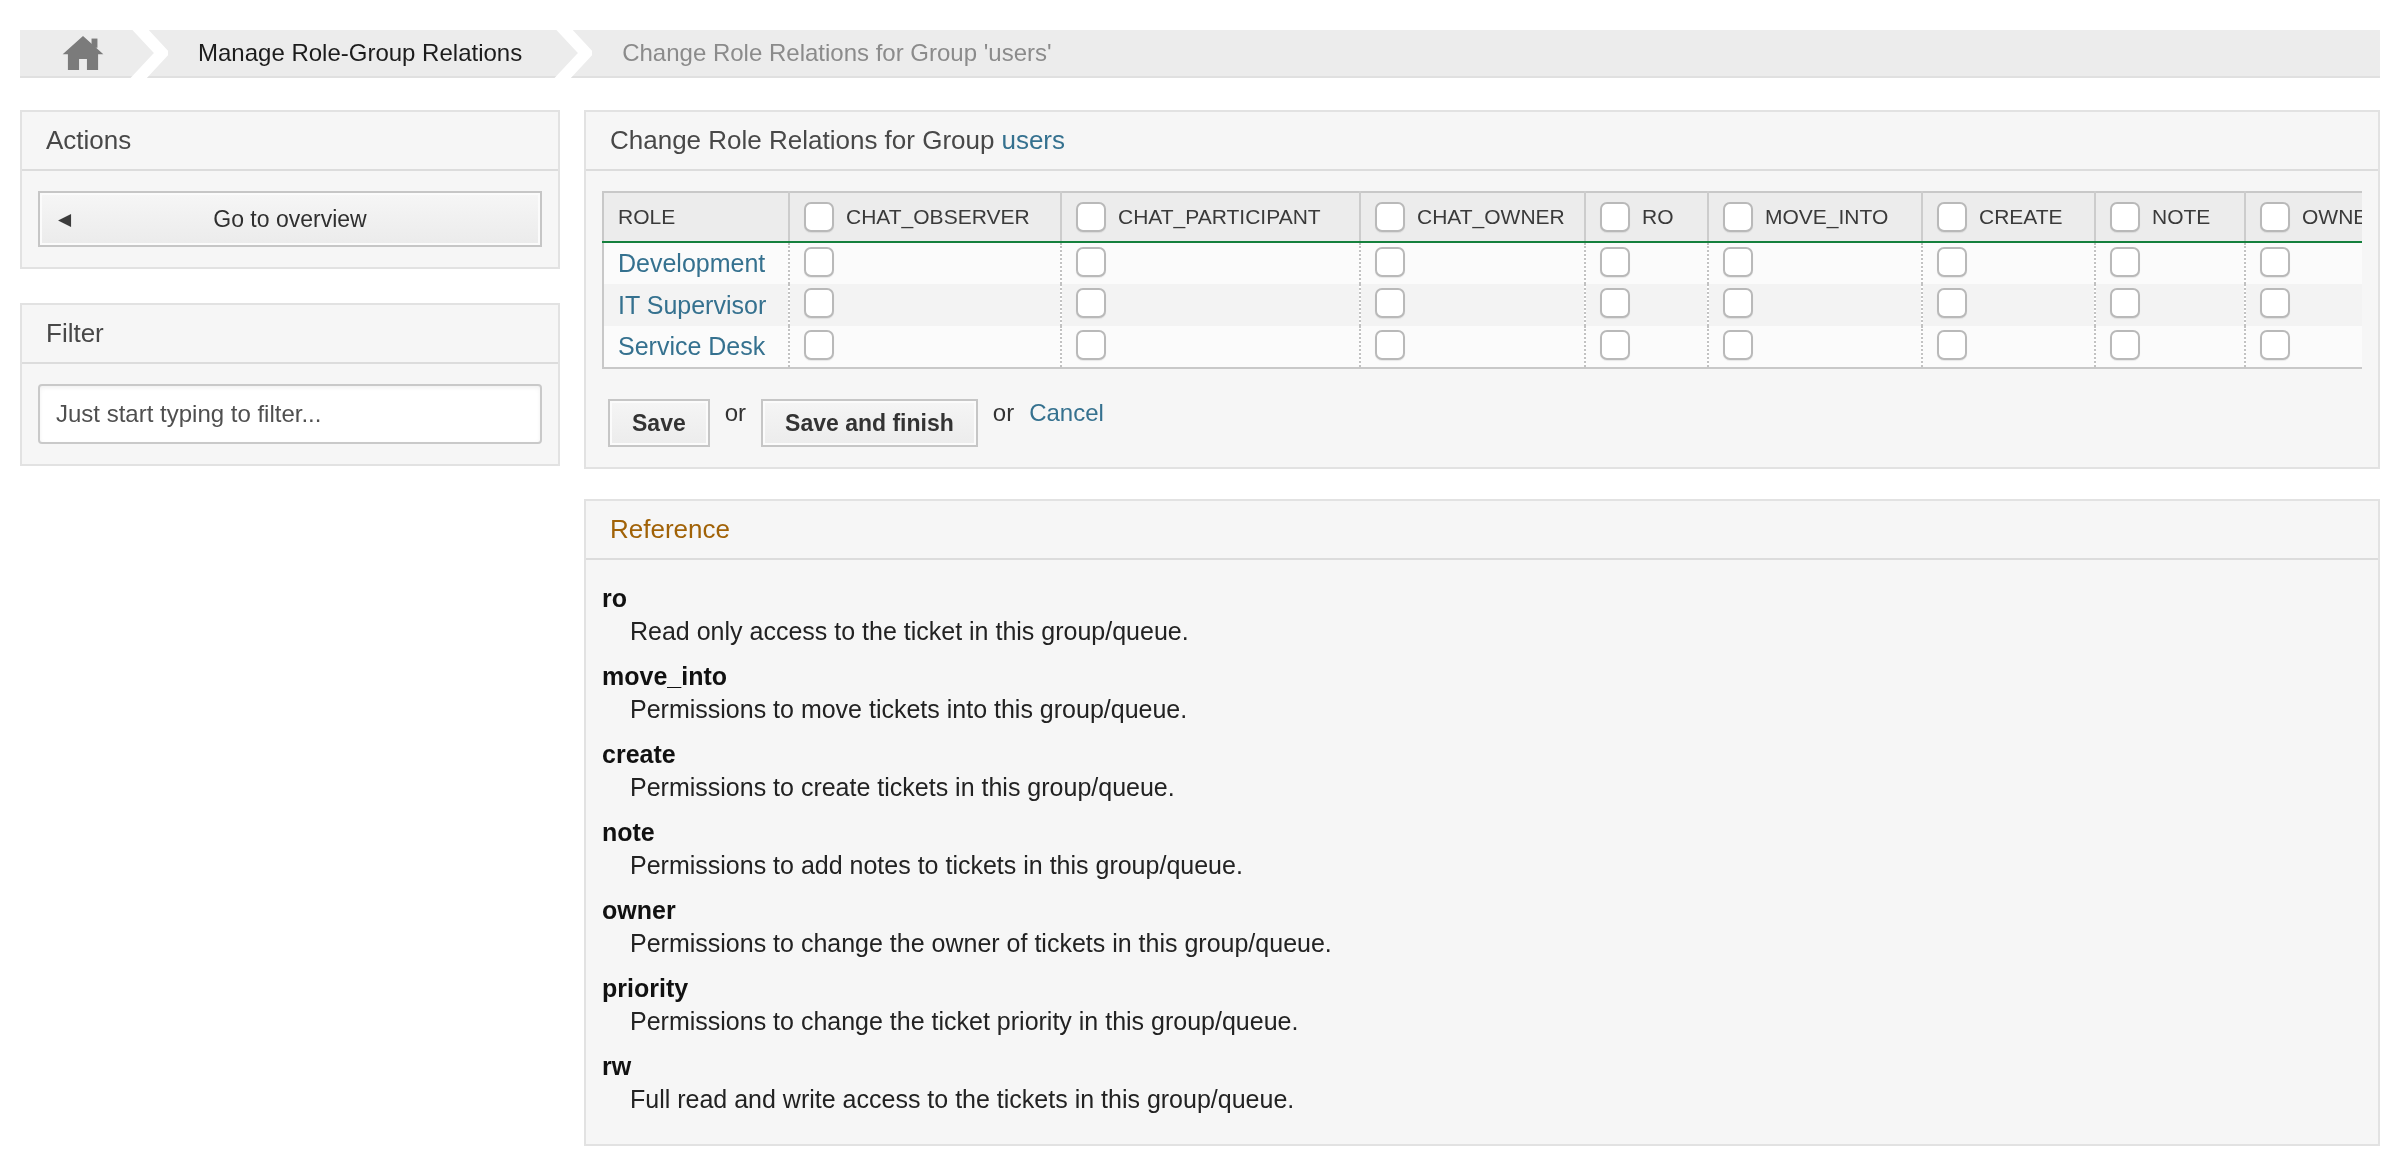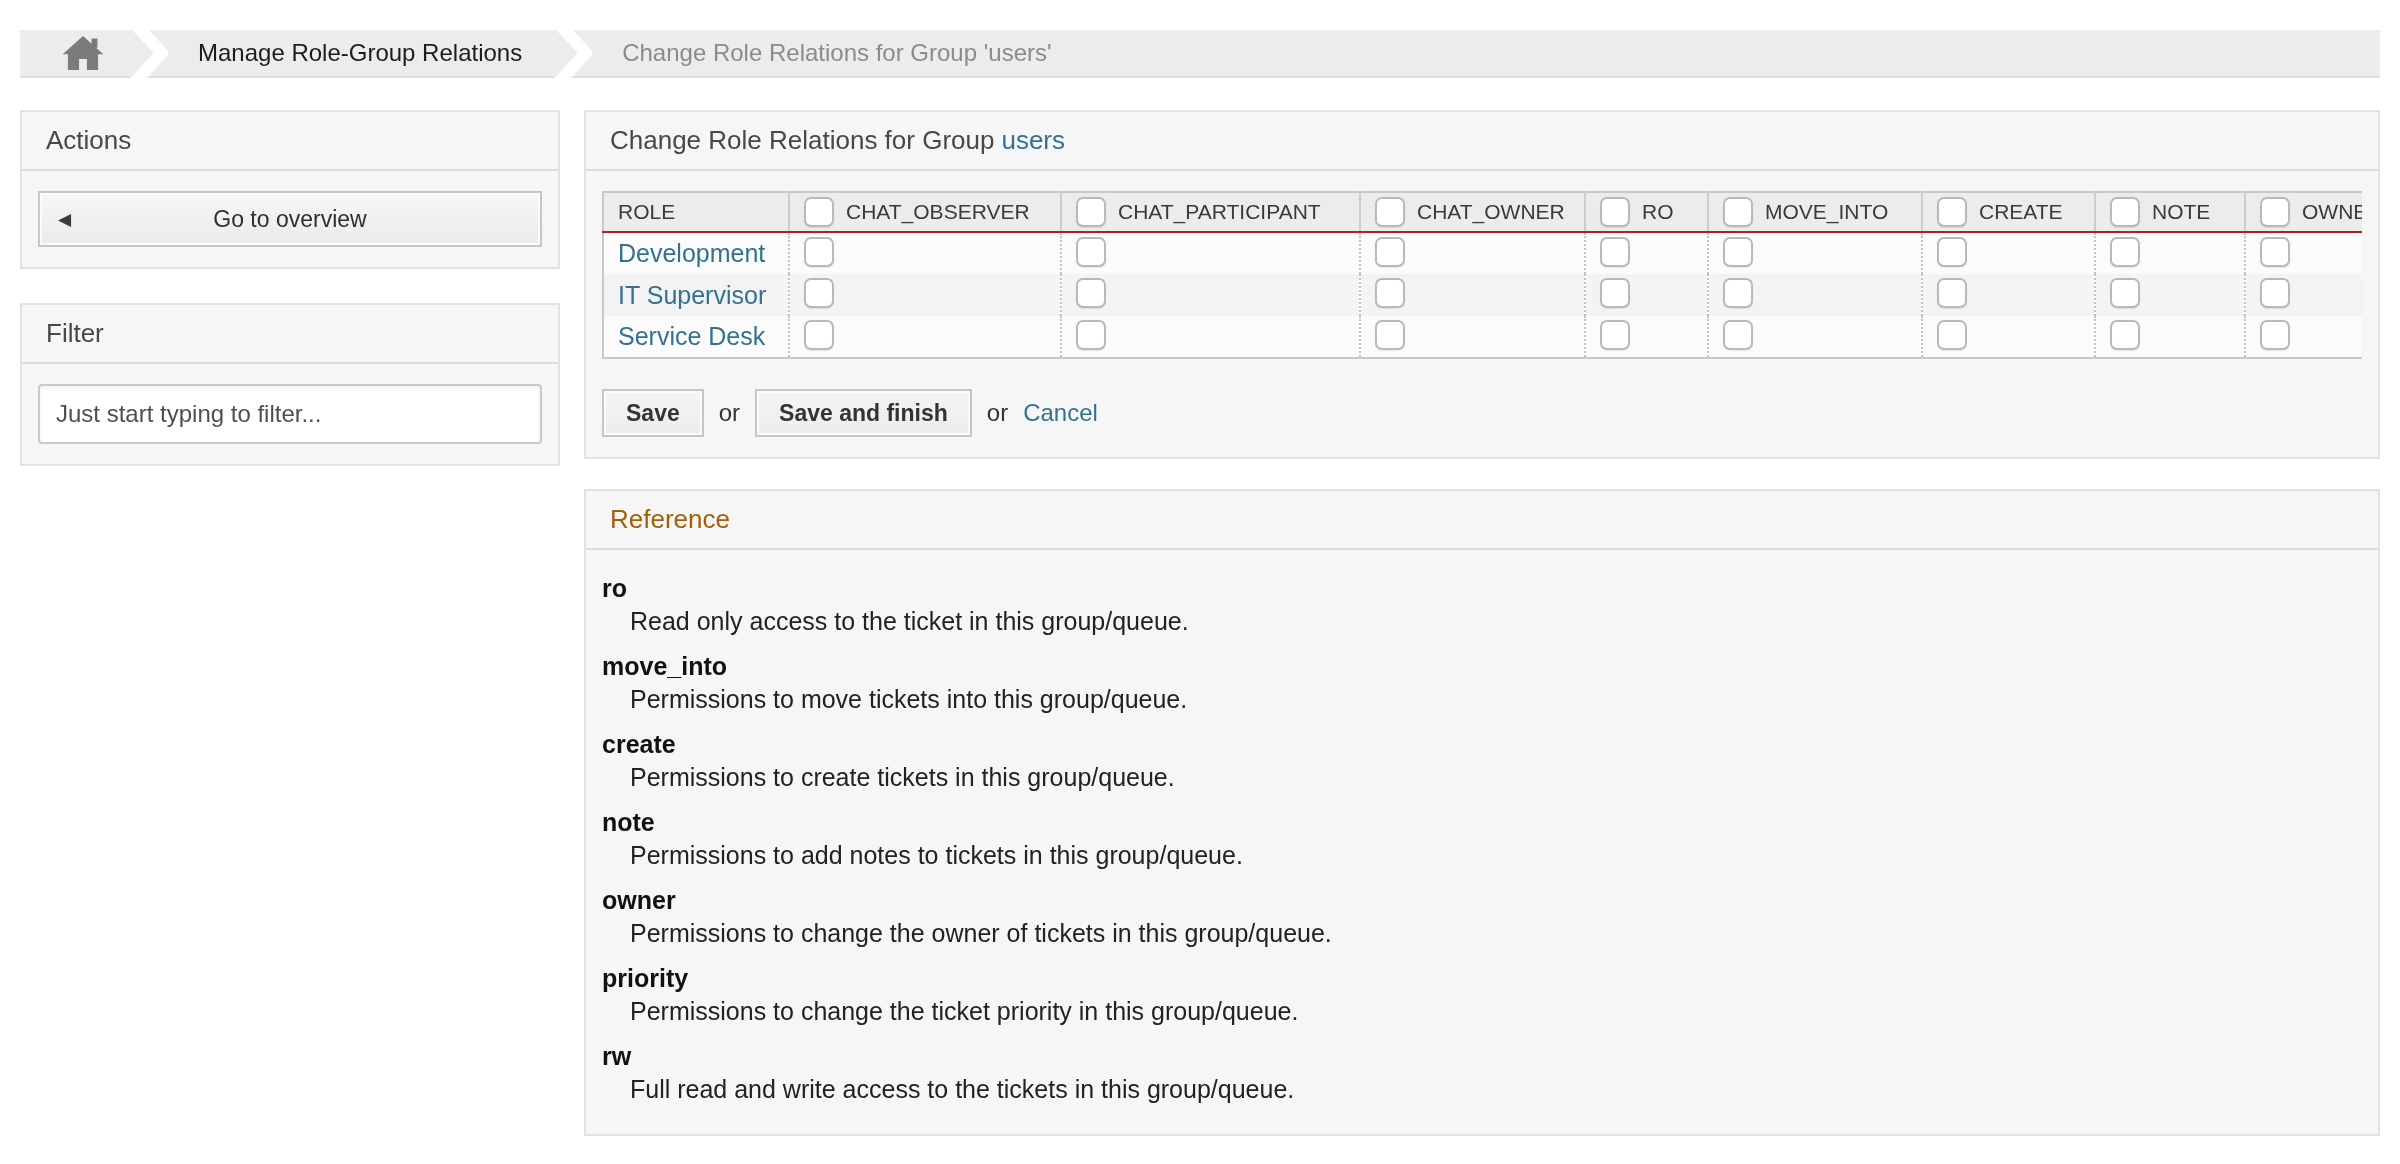--- a/index.html
+++ b/index.html
@@ -71,21 +71,21 @@
   table.relations col.c-1 { width: 272px; }
   table.relations col.c-2 { width: 299px; }
   table.relations col.c-3 { width: 225px; }
   table.relations col.c-4 { width: 123px; }
   table.relations col.c-5 { width: 214px; }
   table.relations col.c-6 { width: 173px; }
   table.relations col.c-7 { width: 150px; }
   table.relations col.c-8 { width: 240px; }
 
   table.relations thead th {
-    height: 40px; background: #ececec; border-bottom: 2px solid #b91c1c;
+    height: 50px; background: #ececec; border-bottom: 2px solid #15803d;
     border-left: 2px solid #cccccc; padding: 0 0 0 14px;
     font-size: 21px; font-weight: normal; color: #3a3a3a; text-align: left;
     white-space: nowrap; overflow: hidden;
   }
   table.relations thead th:first-child { border-left: none; vertical-align: middle; }
   table.relations tbody td {
     height: 42px; border-left: 2px dotted #c2c2c2; padding: 0 0 0 14px;
     white-space: nowrap; overflow: hidden; vertical-align: middle;
   }
   table.relations tbody td:first-child { border-left: none; }
@@ -95,21 +95,21 @@
   .hcell { display: flex; align-items: center; gap: 12px; }
   .role-link { font-size: 25px; color: #35718f; text-decoration: none; cursor: pointer; }
 
   input[type="checkbox"].cb {
     appearance: none; -webkit-appearance: none; margin: 0; flex: none;
     width: 30px; height: 30px; background: #fff;
     border: 2px solid #b9b9b9; border-radius: 7px;
     box-shadow: 0 1px 1px rgba(0,0,0,0.08); cursor: pointer;
   }
 
-  .actions-row { margin-top: 30px; display: flex; align-items: center; gap: 15px; font-size: 24px; color: #333; }
+  .actions-row { margin-top: 30px; display: flex; gap: 15px; font-size: 24px; color: #333; margin-left: 6px; }
   .save-button {
     height: 48px; padding: 0 22px; cursor: pointer;
     font-family: "Liberation Sans", sans-serif; font-size: 23px; font-weight: bold; color: #333;
     background: linear-gradient(#f5f5f5, #ececec);
     border: 2px solid #c6c6c6; box-shadow: inset 0 0 0 2px #fbfbfb;
   }
   .cancel-link { color: #35718f; text-decoration: none; cursor: pointer; }
 
   
   dl.reference { margin: 4px 0 10px 0; padding: 0; font-size: 25px; }

